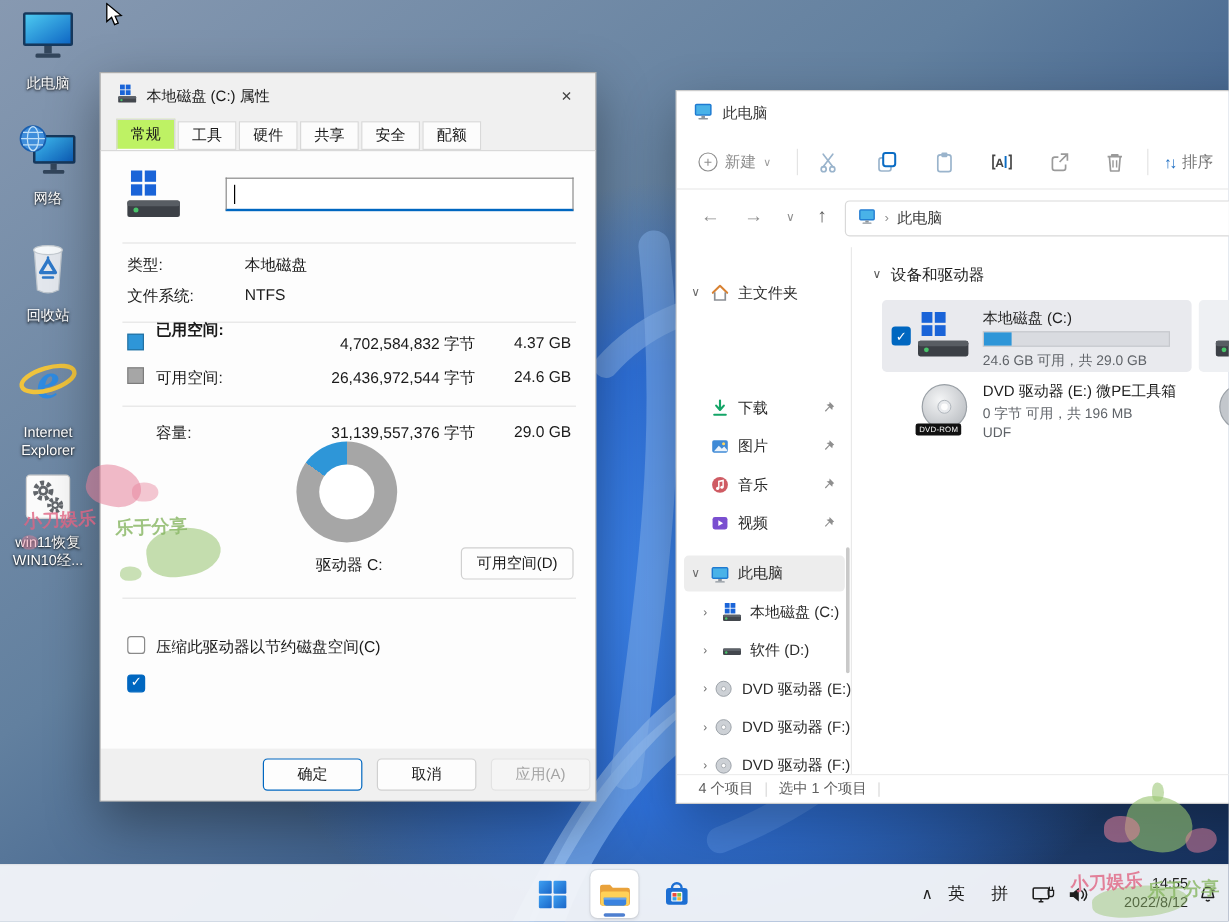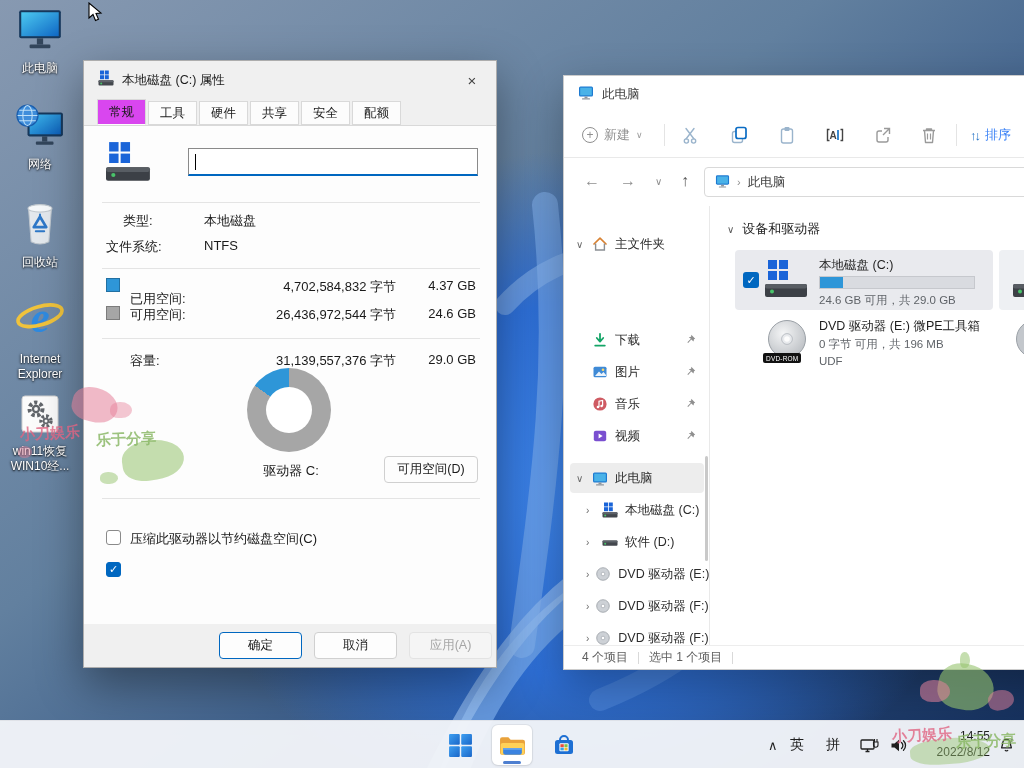--- a/index.html
+++ b/index.html
@@ -29,21 +29,21 @@
   .dialog { left:83px; top:60px; width:414px; height:608px; background:#f0f0f0;
     border:1px solid rgba(0,0,0,.28); box-shadow:0 16px 42px rgba(0,0,0,.38); z-index:100; }
   .dlg-titlebar { position:absolute; left:0; top:0; right:0; height:38px; display:flex;
     align-items:center; padding:0 14px; }
   .dlg-title { font-size:12.5px; color:#1a1a1a; margin-left:8px; }
   .dlg-close { position:absolute; right:14px; top:9px; width:20px; height:20px; display:flex;
     align-items:center; justify-content:center; font-size:15px; color:#444; }
   .dlg-tabs { position:absolute; left:13px; top:38px; display:flex; z-index:3; }
   .dlg-tab { height:24px; margin-top:2px; padding:3px 11px 0; font-size:12.5px; color:#1a1a1a;
     background:#fcfcfc; border:1px solid #d9d9d9; margin-right:2px; }
-  .dlg-tab.active { height:26px; margin-top:0; background:#d946ef; border-bottom:1px solid #fdfdfd; padding-top:4px; }
+  .dlg-tab.active { height:26px; margin-top:0; background:#bef264; border-bottom:1px solid #fdfdfd; padding-top:4px; }
   .dlg-page { position:absolute; left:0; right:0; top:64px; bottom:43px; background:#fdfdfd;
     border-top:1px solid #d9d9d9; }
   .sep { position:absolute; left:18px; right:16px; height:1px; background:#e4e4e4; }
   .prow { position:absolute; font-size:13px; color:#1a1a1a; }
   .swatch { position:absolute; width:14px; height:14px; border:1px solid rgba(0,0,0,.25); }
   .bytes { position:absolute; right:100px; font-size:13px; color:#1a1a1a; text-align:right; }
   .gbs   { position:absolute; right:20px;  font-size:13px; color:#1a1a1a; text-align:right; }
   .vol-input { position:absolute; left:104px; top:22px; width:290px; height:28px; background:#fff;
     border:1px solid #8a8a8a; border-bottom:2px solid #0067c0; }
   .caret { position:absolute; left:6px; top:5px; width:1px; height:16px; background:#000; }
@@ -280,21 +280,21 @@
     </div>
     <div class="tbtn" style="left:353px;">
       <svg width="20" height="20" viewBox="0 0 20 20">
         <path d="M4 5.5 h12 M7.5 5.5 v-1.5 h5 v1.5 M5.5 5.5 l1 12 h7 l1-12" stroke="#9a9a9a" stroke-width="1.4" fill="none" stroke-linejoin="round"></path>
         <path d="M8.5 8.5 v6 M11.5 8.5 v6" stroke="#9a9a9a" stroke-width="1.2"></path>
       </svg>
     </div>
     <div class="tb-sep" style="left:392px;"></div>
     <div style="position:absolute;left:406px;top:0;height:46px;display:flex;align-items:center;gap:6px;">
       <span style="font-size:13px;color:#1f6fc4;letter-spacing:-2px;">↑↓</span>
-      <span style="font-size:13px;color:#3b82f6;">排序</span>
+      <span style="font-size:13px;color:#737373;">排序</span>
     </div>
   </div>
 
   <div class="ex-navbar">
     <span class="nav-glyph" style="left:20px;">←</span>
     <span class="nav-glyph" style="left:56px;">→</span>
     <span class="nav-glyph" style="left:91px;font-size:10px;top:18px;">∨</span>
     <span class="nav-glyph" style="left:117px;color:#5a5a5a;">↑</span>
     <div class="addressbar">
       <span>
@@ -581,29 +581,29 @@
         <circle cx="7" cy="33.5" r="2" fill="#49c46a"></circle>
       </svg>
     </span>
     <div class="vol-input">
       <span></span>
       <span class="caret"></span>
     </div>
 
     <div class="sep" style="top:76px;"></div>
 
-    <span class="prow" style="left:22px;top:86px;margin-left:17px;">类型:</span>
+    <span class="prow" style="left:22px;top:86px;">类型:</span>
     <span class="prow" style="left:120px;top:86px;">本地磁盘</span>
     <span class="prow" style="left:22px;top:112px;">文件系统:</span>
     <span class="prow" style="left:120px;top:112px;">NTFS</span>
 
     <div class="sep" style="top:142px;"></div>
 
     <span class="swatch" style="left: 22px; top: 152px; background: rgb(46, 150, 216);"></span>
-    <span class="prow" style="left:46px;top:164px;">已用空间:</span>
+    <span class="prow" style="left:46px;top:140px;font-weight:bold;">已用空间:</span>
     <span class="bytes" style="top:152px;margin-left:18px;">4,702,584,832 字节</span>
     <span class="gbs" style="top:152px;">4.37 GB</span>
 
     <span class="swatch" style="left: 22px; top: 180px; background: rgb(166, 166, 166);"></span>
     <span class="prow" style="left:46px;top:180px;">可用空间:</span>
     <span class="bytes" style="top:180px;">26,436,972,544 字节</span>
     <span class="gbs" style="top:180px;">24.6 GB</span>
 
     <div class="sep" style="top:212px;"></div>
 

